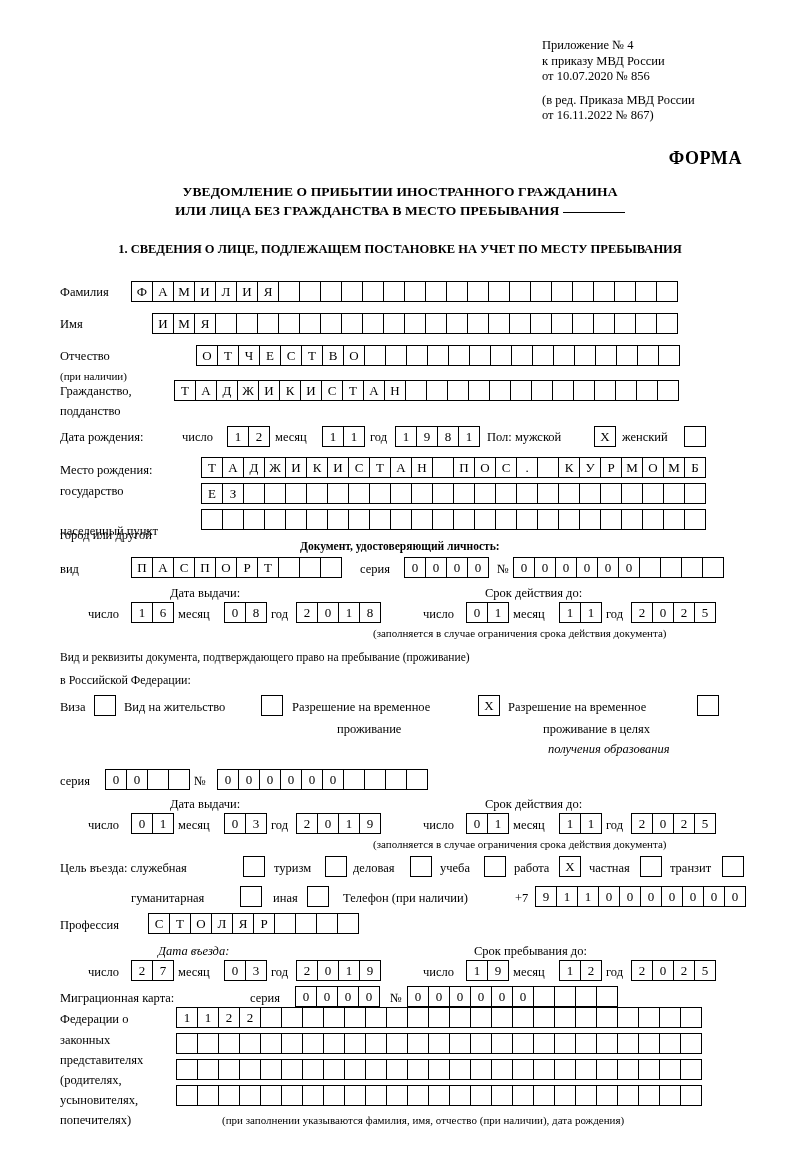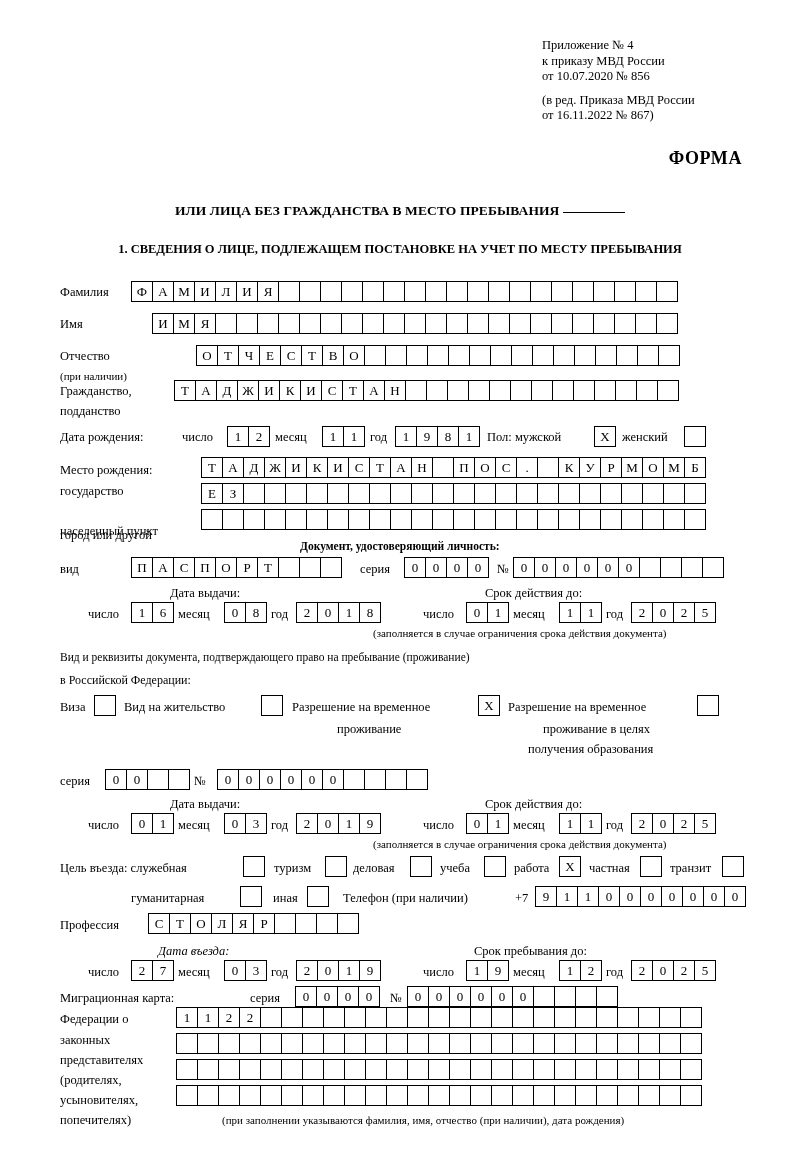--- a/index.html
+++ b/index.html
@@ -118,21 +118,21 @@
     <div>Приложение № 4</div>
     <div>к приказу МВД России</div>
     <div>от 10.07.2020 № 856</div>
     <div class="gap"></div>
     <div>(в ред. Приказа МВД России</div>
     <div>от 16.11.2022 № 867)</div>
   </div>
   <div class="forma">ФОРМА</div>
 
   <div class="title">
-    <br>
+    <span>УВЕДОМЛЕНИЕ О ПРИБЫТИИ ИНОСТРАННОГО ГРАЖДАНИНА</span><br>
     <span>ИЛИ ЛИЦА БЕЗ ГРАЖДАНСТВА В МЕСТО ПРЕБЫВАНИЯ</span>&nbsp;<span class="u"></span>
   </div>
 
   <div class="sect1">1. СВЕДЕНИЯ О ЛИЦЕ, ПОДЛЕЖАЩЕМ ПОСТАНОВКЕ НА УЧЕТ ПО МЕСТУ ПРЕБЫВАНИЯ</div>
 
   <div class="t" style="top:285px; left:60px;">Фамилия</div>
   <div class="boxrow" id="row-surname" style="top:281px; left:131px;">
       <div class="bx">Ф</div>
       <div class="bx">А</div>
       <div class="bx">М</div>
@@ -434,21 +434,21 @@
 
   <div class="t" style="top:700px; left:60px;">Виза</div>
   <div class="cbx" style="top:695px; left:94px;"></div>
   <div class="t" style="top:700px; left:124px;">Вид на жительство</div>
   <div class="cbx" style="top:695px; left:261px;"></div>
   <div class="t" style="top:700px; left:292px;">Разрешение на временное</div>
   <div class="t" style="top:722px; left:337px;">проживание</div>
   <div class="cbx" style="top:695px; left:478px;">X</div>
   <div class="t" style="top:700px; left:508px;">Разрешение на временное</div>
   <div class="t" style="top:722px; left:543px;">проживание в целях</div>
-  <div class="t" style="top:742px; left:528px;">получения образования</div>
+  <div class="t" style="top:742px; left:548px;font-style:italic;">получения образования</div>
   <div class="cbx" style="top:695px; left:697px;"></div>
 
   <div class="t" style="top:774px; left:60px;">серия</div>
   <div class="boxrow" id="row-right-series" style="top:769px; left:105px;">
       <div class="bx">0</div>
       <div class="bx">0</div>
       <div class="bx"></div>
       <div class="bx"></div>
     </div>
   <div class="t" style="top:774px; left:194px;">№</div>

